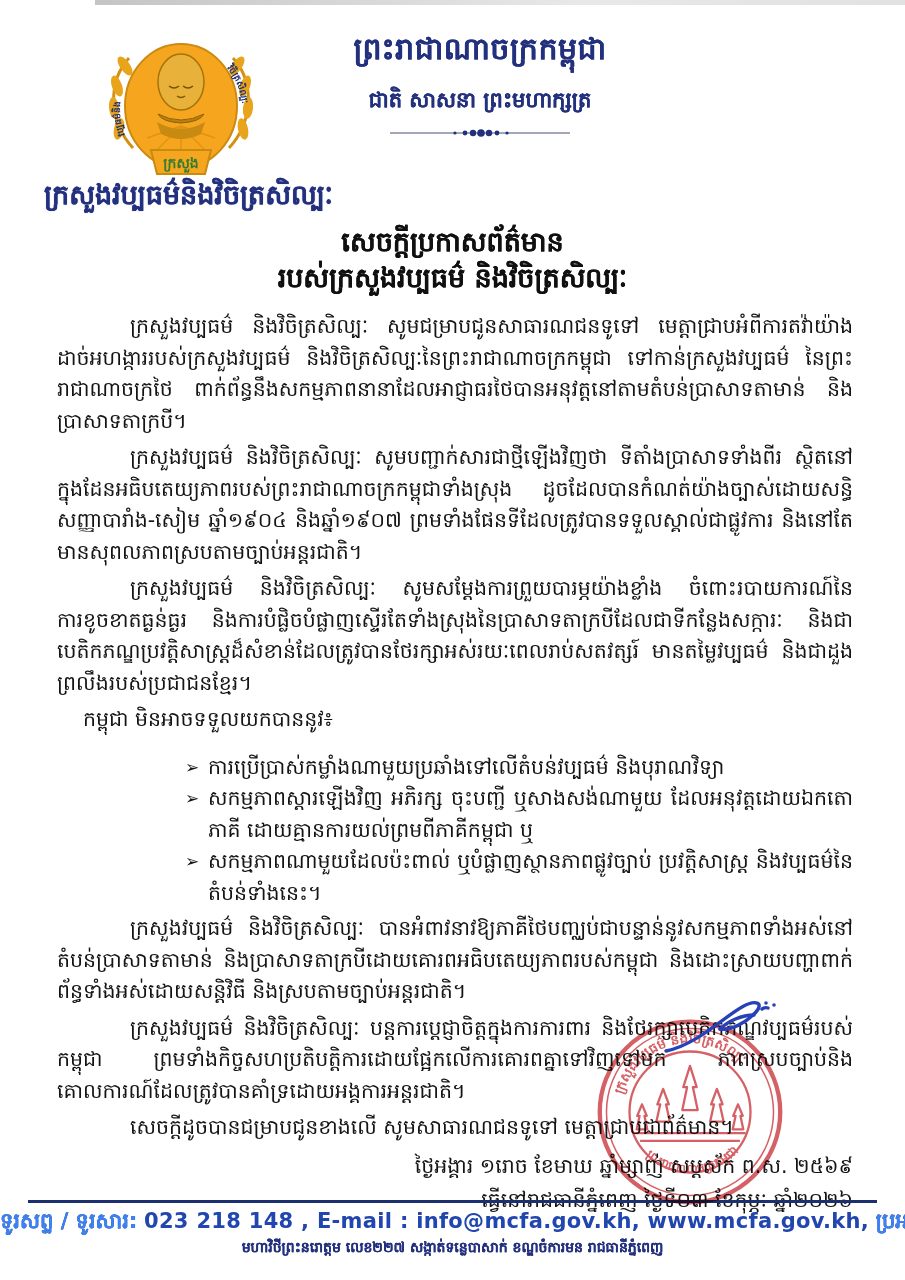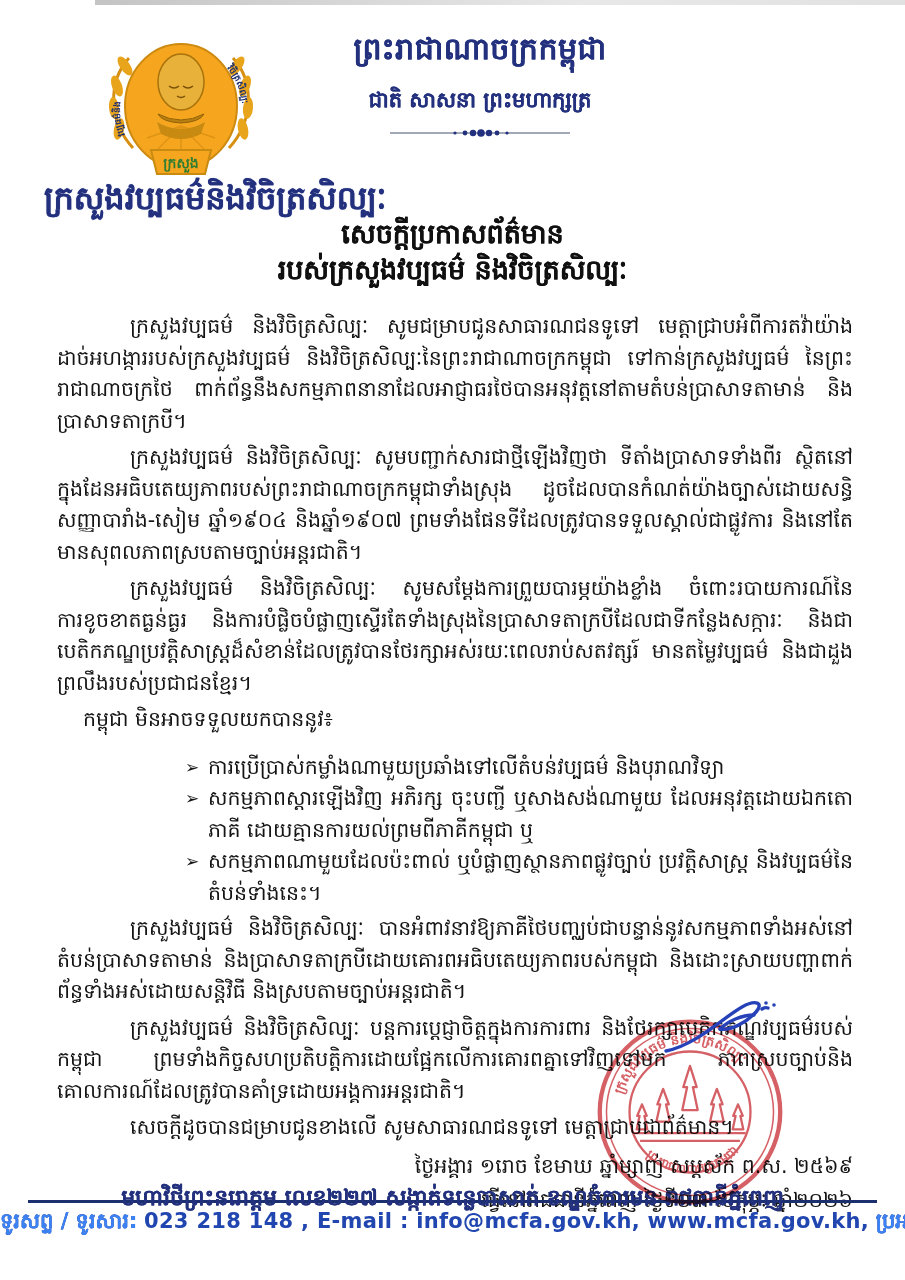--- a/index.html
+++ b/index.html
@@ -22,25 +22,25 @@
     color:#22307e; font-size:30px; font-weight:bold; letter-spacing:.5px;
     text-shadow:0 0 .6px #22307e;
   }
   .motto {
     margin-top:12px; color:#22307e; font-size:21px; font-weight:bold;
     text-shadow:0 0 .5px #22307e;
   }
   .divider { margin-top:8px; }
   .ministry-name {
     position:absolute; left:44px; top:178px;
-    color:#22307e; font-size:32px; font-weight:bold;
+    color:#22307e; font-size:27px; font-weight:bold;
     text-shadow:0 0 .7px #22307e;
   }
   
-  .title-block { position:absolute; left:0; top:216px; width:100%; text-align:center; }
+  .title-block { position:absolute; left:0; top:224px; width:100%; text-align:center; }
   .title-line { font-size:27px; font-weight:bold; line-height:36px; color:#101010; text-shadow:0 0 .6px #101010; }
   
   .body-block {
     position:absolute; left:57px; top:311px; width:796px;
     font-size:20.5px; line-height:31.5px; text-align:justify; color:#141414;
   }
   .body-block p.para { text-indent:73px; margin-bottom:5px; }
   .list-intro { text-indent:26px; margin-bottom:16px; }
   ul.bullets { list-style:none; margin:0 0 4px 128px; }
   ul.bullets li { position:relative; padding-left:23px; }
@@ -52,22 +52,22 @@
   .stamp { position:absolute; left:594px; top:1016px; z-index:2; mix-blend-mode:multiply; opacity:.88; }
   
   .footer-rule { position:absolute; left:28px; top:1200px; width:849px; height:3px; background:#1c2f6f; }
   .footer-line1 {
     position:absolute; left:0; top:1207px; width:100%; text-align:center;
     font-size:21px; color:#2146b0; white-space:nowrap;
   }
   .footer-line1 .kh { font-weight:bold; color:#3b82f6; text-shadow:0 0 .5px #22307e; }
   .footer-line1 .lat { font-weight:bold; letter-spacing:.3px; }
   .footer-line2 {
-    position:absolute; left:0; top:1184px; width:100%; text-align:center;
-    font-size:22px; font-weight:bold; color:#22307e; text-shadow:0 0 .5px #22307e;
+    position:absolute; left:0; top:1238px; width:100%; text-align:center;
+    font-size:14px; font-weight:bold; color:#22307e; text-shadow:0 0 .5px #22307e;
   }
 </style>
 </head>
 <body>
 
 <div class="page">
   <div class="scan-edge"></div>
 
   <svg class="logo" viewBox="0 0 172 154">
     <defs>

